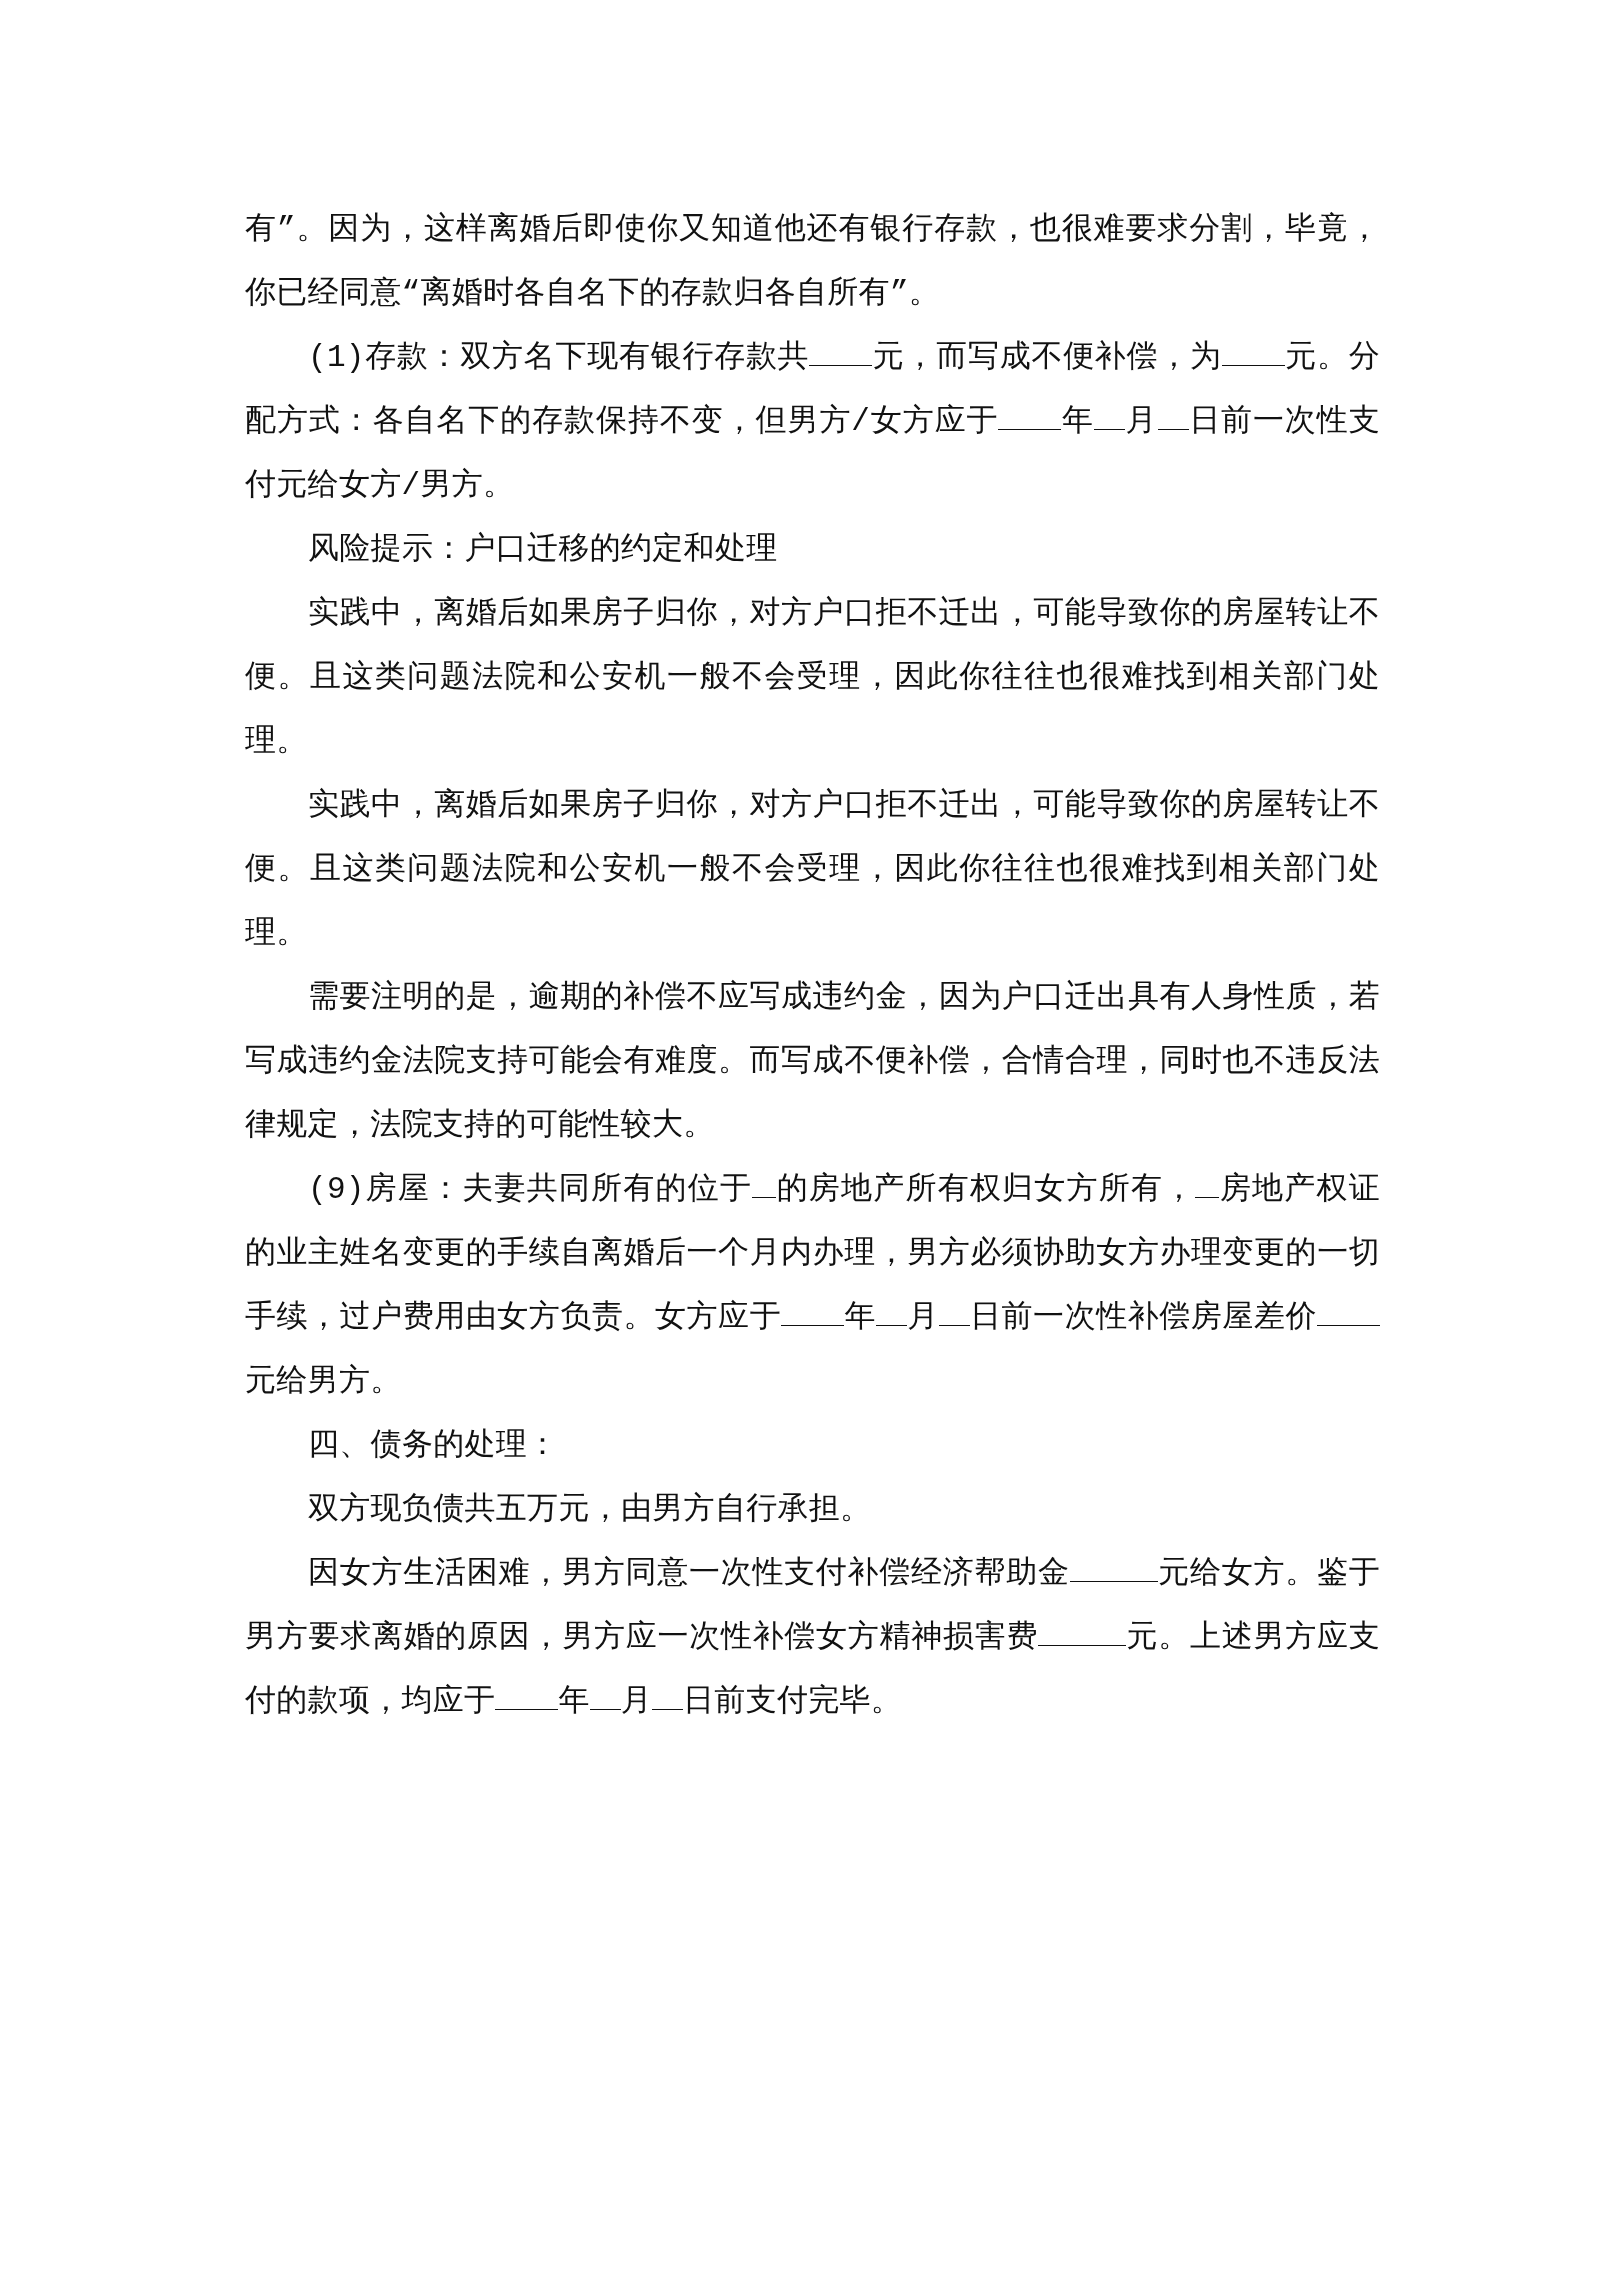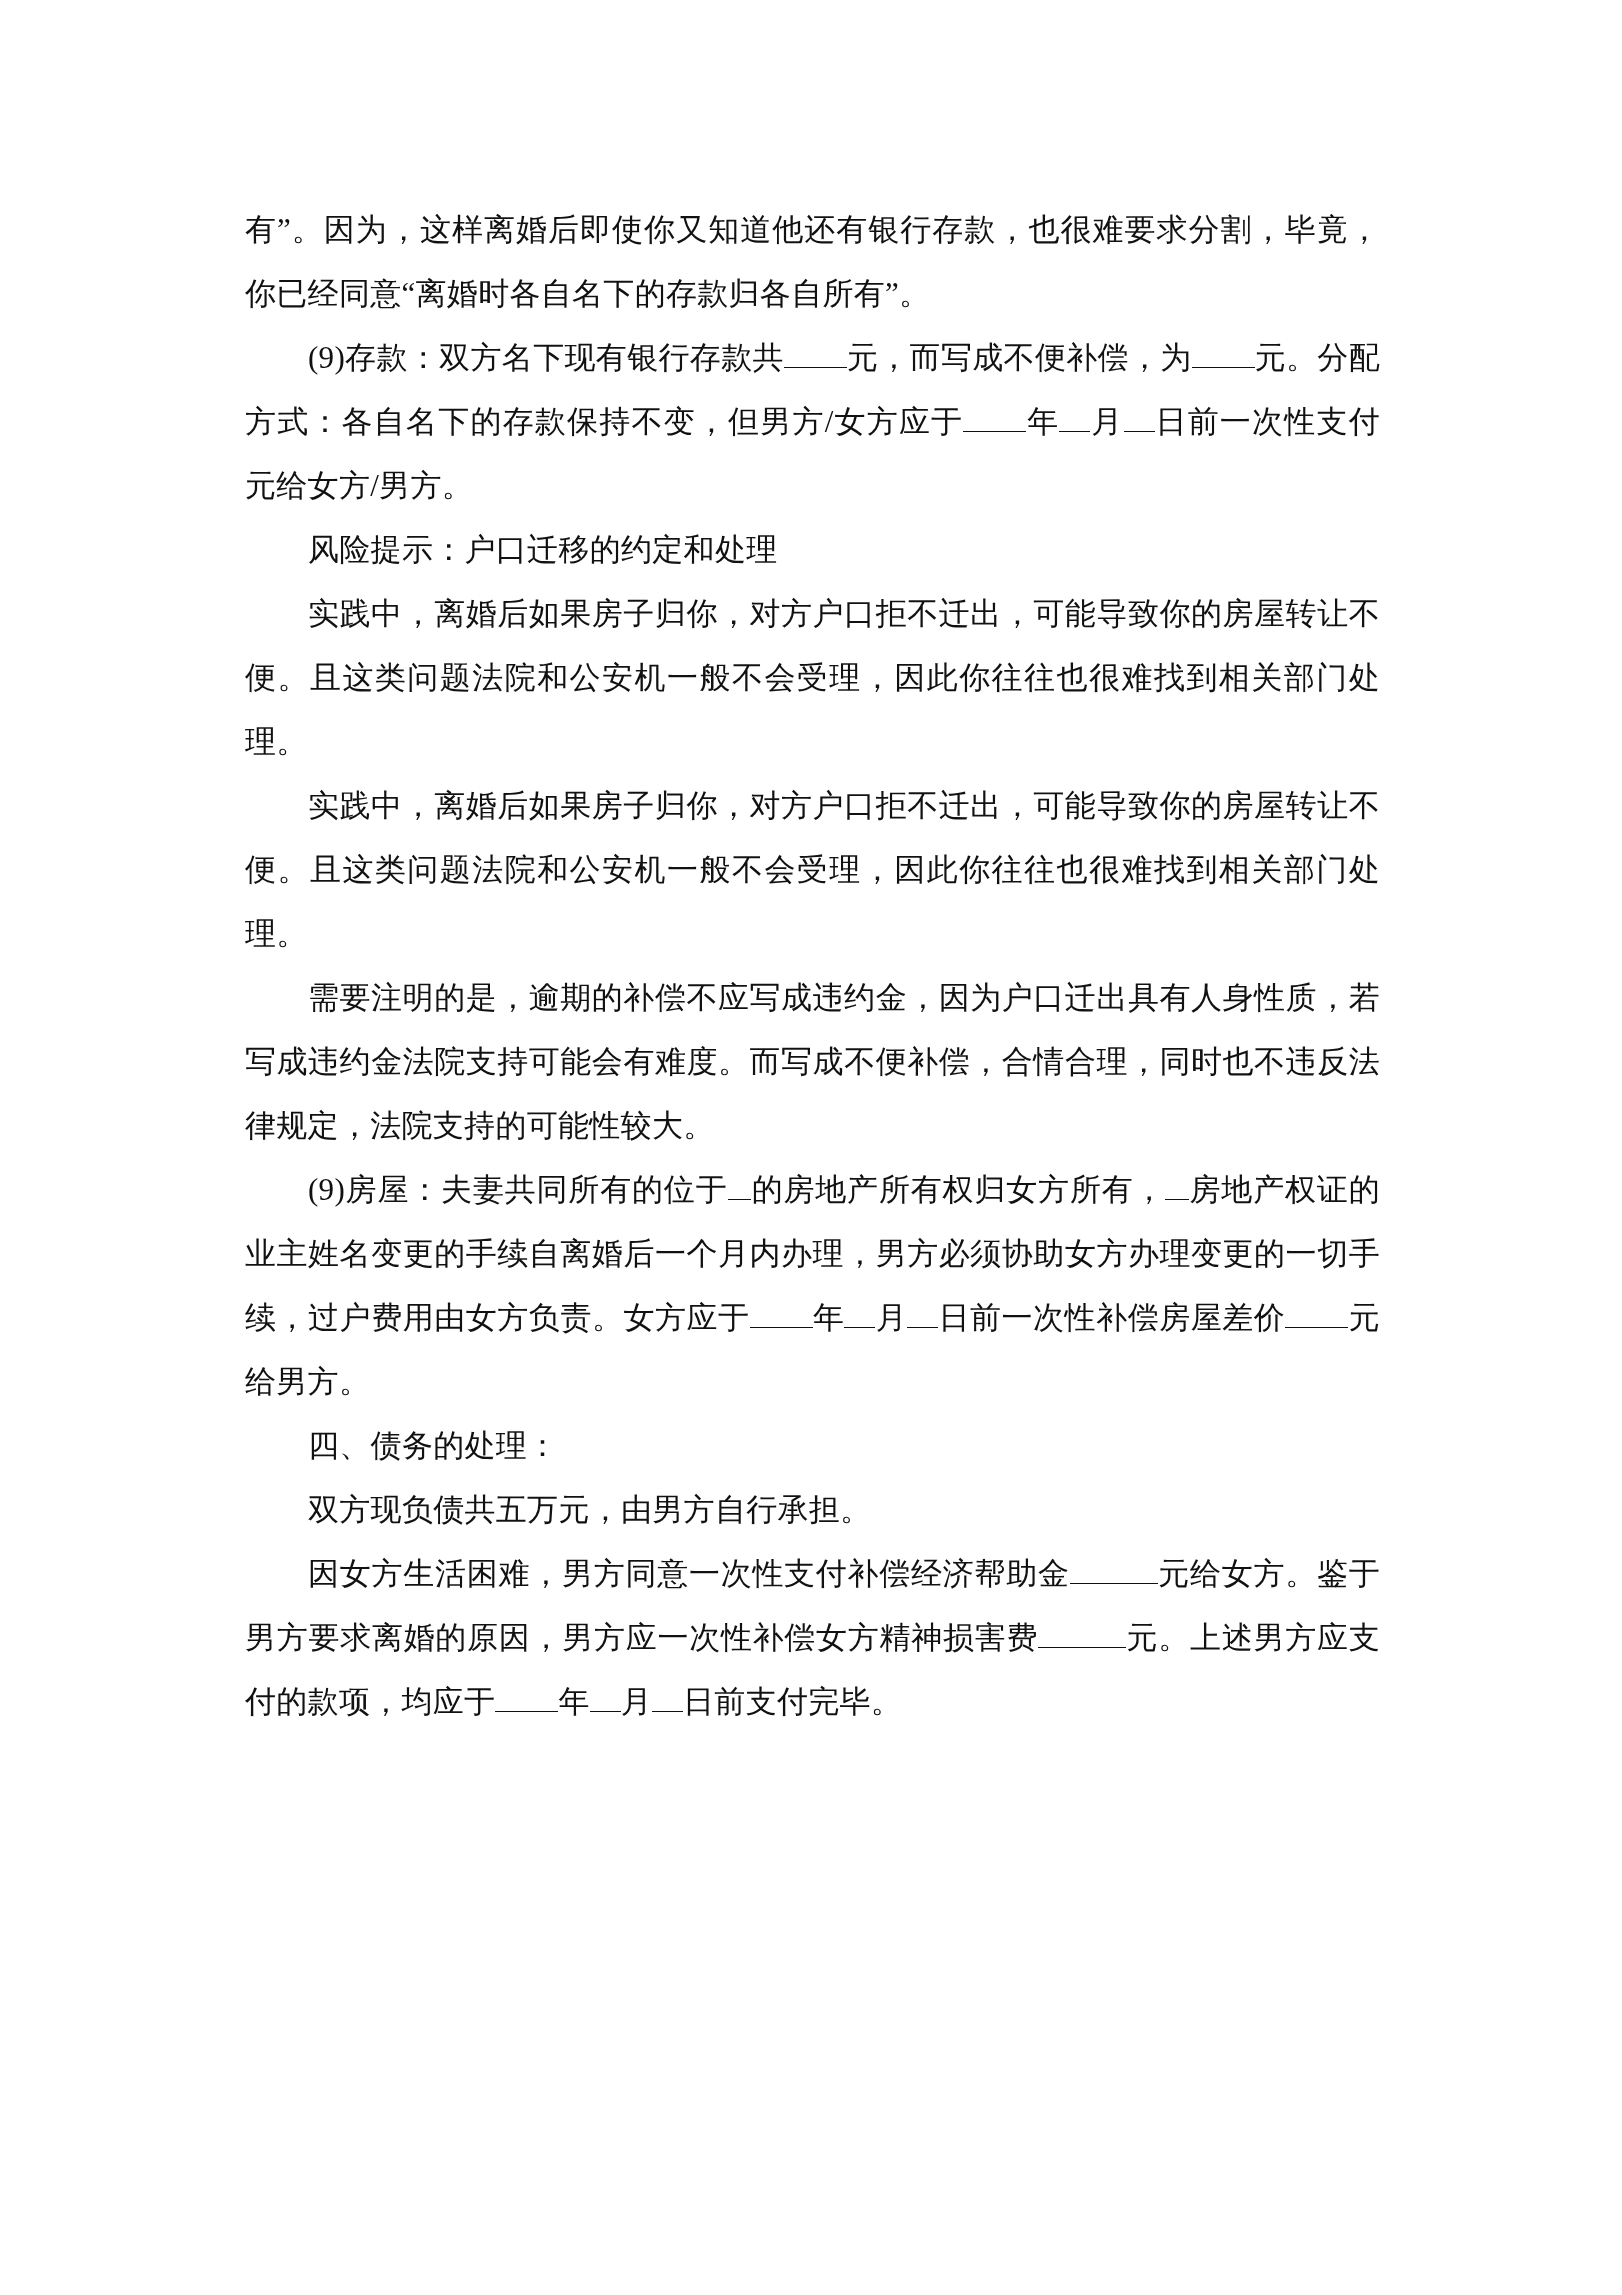--- a/index.html
+++ b/index.html
@@ -2,21 +2,21 @@
 <html style="font-size:10.5px"><head>
 <meta charset="utf-8">
 <style>
   html, body { margin: 0; padding: 0; background: #ffffff; }
   body { width: 1623px; height: 2295px; position: relative; overflow: hidden; }
   .page {
     position: absolute;
     left: 245px;
     top: 198px;
     width: 1135px;
-    font-family: Liberation Serif, serif;
+    font-family: Liberation Mono, monospace;
     font-size: 31px;
     line-height: 64px;
     color: #111111;
     letter-spacing: 0.3px;
   }
   .para { margin: 0; text-align: justify; text-align-last: left; }
   .indent { text-indent: 63px; }
   .blank {
     display: inline-block;
     border-bottom: 1.3px solid #111;
@@ -30,21 +30,21 @@
 </style>
 </head>
 <body>
 
 <div class="page">
 
   <p class="para">有”。因为，这样离婚后即使你又知道他还有银行存款，也很难要求分割，毕竟，你已经同意“离婚时各自名下的存款归各自所有”。</p>
 
 
   <p class="para indent">
-    <span>(9)存款：双方名下现有银行存款共</span><span class="blank b6"></span><span>元，而写成不便补偿，为</span><span class="blank b6"></span><span>元。分配方式：各自名下的存款保持不变，但男方/女方应于</span><span class="blank b6"></span><span>年</span><span class="blank b3"></span><span>月</span><span class="blank b3"></span><span>日前一次性支付元给女方/男方。</span>
+    <span>(1)存款：双方名下现有银行存款共</span><span class="blank b6"></span><span>元，而写成不便补偿，为</span><span class="blank b6"></span><span>元。分配方式：各自名下的存款保持不变，但男方/女方应于</span><span class="blank b6"></span><span>年</span><span class="blank b3"></span><span>月</span><span class="blank b3"></span><span>日前一次性支付元给女方/男方。</span>
   </p>
 
   <p class="para indent">风险提示：户口迁移的约定和处理</p>
 
   <p class="para indent">实践中，离婚后如果房子归你，对方户口拒不迁出，可能导致你的房屋转让不便。且这类问题法院和公安机一般不会受理，因此你往往也很难找到相关部门处理。</p>
 
   <p class="para indent">实践中，离婚后如果房子归你，对方户口拒不迁出，可能导致你的房屋转让不便。且这类问题法院和公安机一般不会受理，因此你往往也很难找到相关部门处理。</p>
 
   <p class="para indent">需要注明的是，逾期的补偿不应写成违约金，因为户口迁出具有人身性质，若写成违约金法院支持可能会有难度。而写成不便补偿，合情合理，同时也不违反法律规定，法院支持的可能性较大。</p>
 

